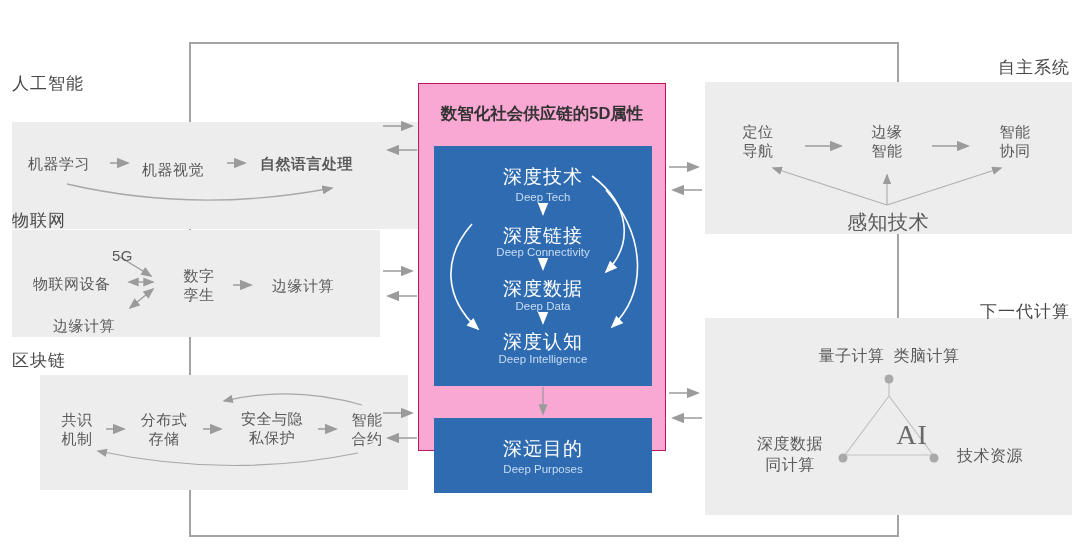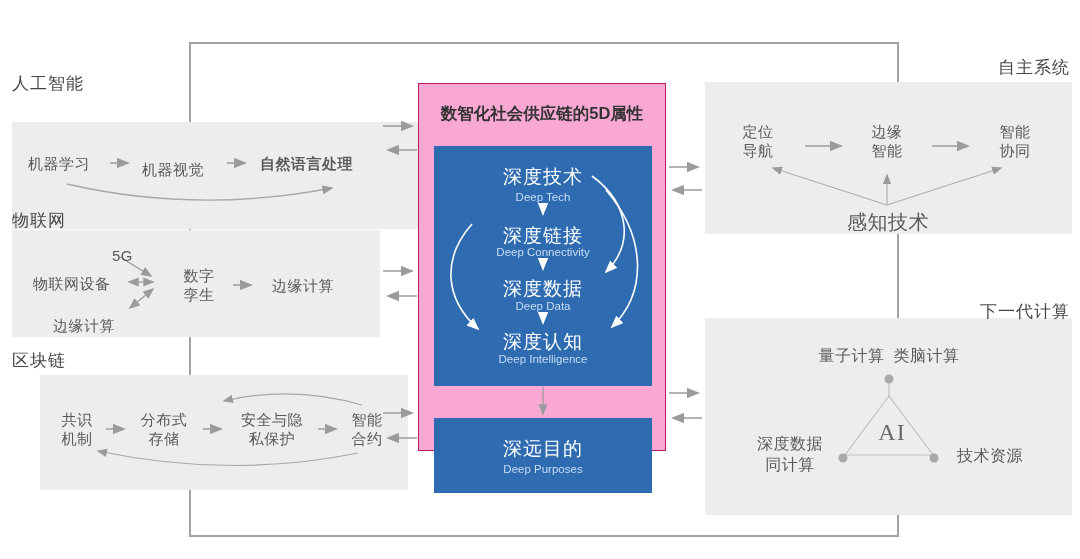--- a/index.html
+++ b/index.html
@@ -47,22 +47,22 @@
   .blue-box-2 { left:15px; top:334px; width:218px; height:75px; }
   .step-zh {
     position:absolute; width:100%; text-align:center; color:#ffffff;
     font-size:19px; letter-spacing:1px; white-space:nowrap; z-index:4;
   }
   .step-en {
     position:absolute; width:100%; text-align:center; color:#c8dcf4;
     font-size:11.5px; white-space:nowrap; z-index:4;
   }
   .ng-ai {
-    position:absolute; z-index:4; font-size:24px; color:#6a6a6a;
-    transform:translateX(-50%); letter-spacing:1px;
+    position:absolute; z-index:4; font-size:28px; color:#6a6a6a;
+    transform:translateX(-50%); letter-spacing:1px;margin-left:20px;
   }
 </style>
 </head>
 <body>
 
 <div class="canvas">
 
   <svg width="0" height="0" style="position:absolute">
     <defs>
       <marker id="m-gray-end" viewBox="0 0 10 8" refX="8.5" refY="4" markerWidth="9" markerHeight="7" orient="auto">
@@ -119,21 +119,21 @@
       <path d="M 318,78 Q 190,104 58,76" fill="none" stroke="#a8a8a8" stroke-width="1.2" marker-end="url(#m-gray-end)"></path>
     </svg>
     <div class="node" style="left:37px; top:35px;">
       <span>共识</span>
       <span>机制</span>
     </div>
     <div class="node" style="left:124px; top:35px;">
       <span>分布式</span>
       <span>存储</span>
     </div>
-    <div class="node" style="left:232px; top:35px;">
+    <div class="node" style="left:232px; top:35px;font-family:Liberation Serif, serif;">
       <span>安全与隐</span>
       <span>私保护</span>
     </div>
     <div class="node" style="left:327px; top:35px;">
       <span>智能</span>
       <span>合约</span>
     </div>
   </div>
 
   <div class="section-label" style="right:10px; top:56px;">自主系统</div>

